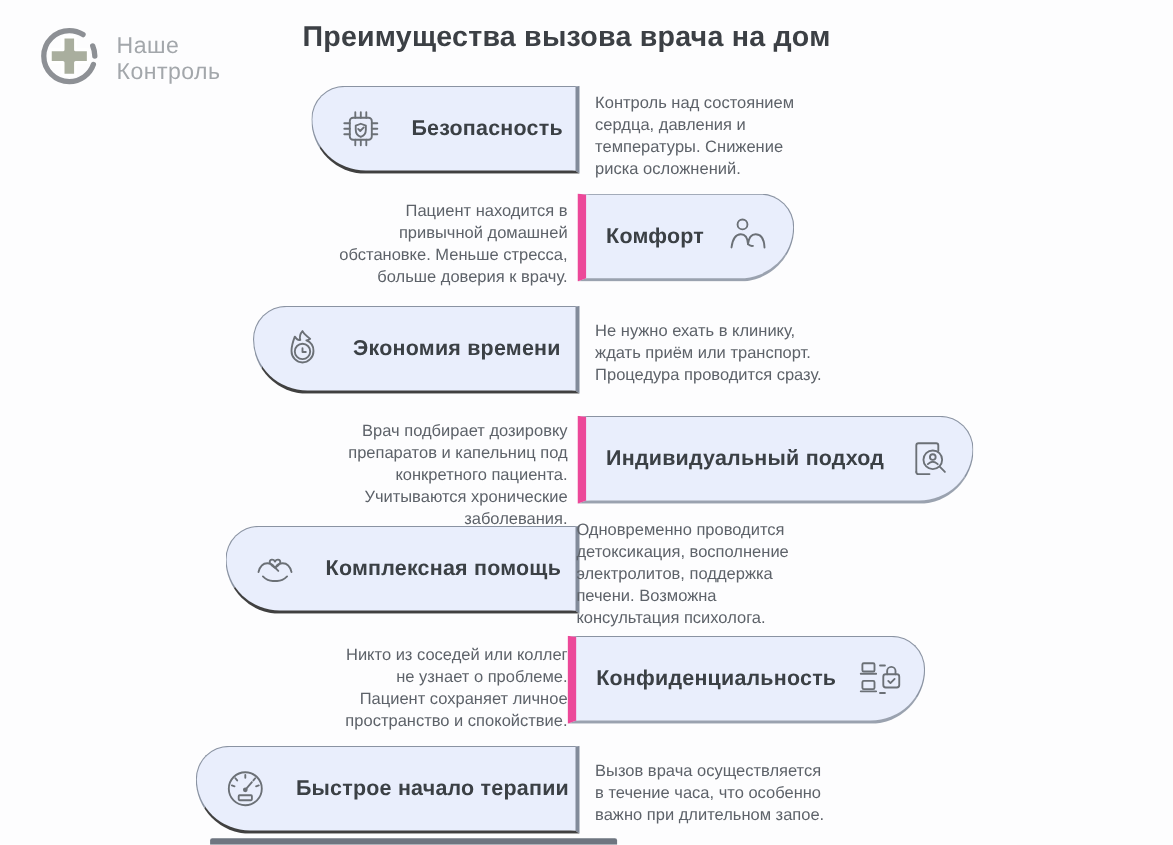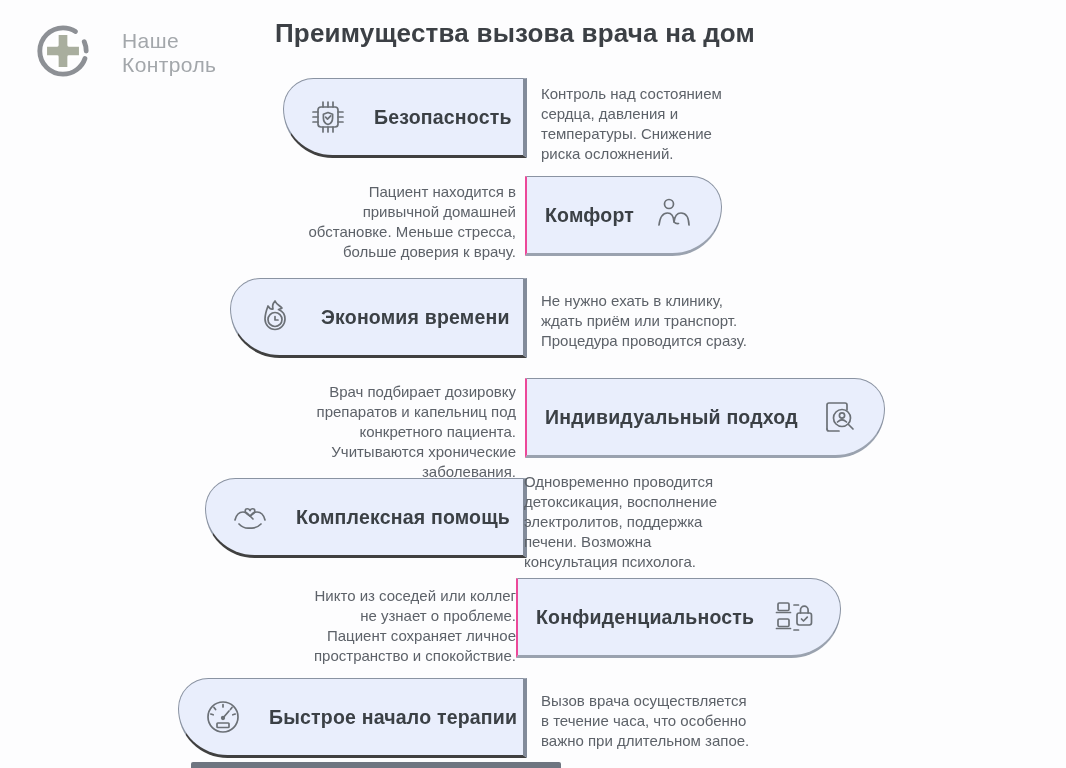--- a/index.html
+++ b/index.html
@@ -4,21 +4,21 @@
 <style>
   * { margin:0; padding:0; box-sizing:border-box; }
   html,body { background:#ffffff; }
   body { font-family:"Liberation Sans", sans-serif; }
   .stage {
     position:relative; width:1066px; height:768px;
     background:#fdfdfe; overflow:hidden; margin:0 auto;
   }
 
   
-  .logo { position:absolute; left:32px; top:22px; display:flex; align-items:center; gap:28px; }
+  .logo { position:absolute; left:32px; top:22px; display:flex; align-items:center; gap:12px; }
   .logo-text { color:#a3a7ab; font-size:21px; line-height:1.12; letter-spacing:0.4px; font-weight:400; }
 
   
   .page-title {
     position:absolute; left:250px; top:18px; width:530px;
     text-align:center; font-size:26px; font-weight:700; color:#3c4045; letter-spacing:0.2px;
   }
 
   
   .card {
@@ -26,21 +26,21 @@
     border:1.5px solid #8a93a2;
     display:flex; align-items:center;
   }
   .card.left {
     border-radius:38px 0 0 62px;
     border-right:4px solid #828b9a; border-bottom:3px solid #404040;
     padding-left:20px; padding-right:14px; gap:22px;
   }
   .card.right {
     border-radius:0 38px 62px 0;
-    border-left:2px solid #ec4899; border-bottom:3px solid #9aa2af;
+    border-left:8px solid #ec4899; border-bottom:3px solid #9aa2af;
     padding-left:18px; padding-right:26px; gap:16px;
   }
   .card-title { font-size:19.5px; font-weight:700; color:#3b4045; letter-spacing:0.2px; white-space:nowrap; }
   .card-icon { flex:0 0 auto; width:48px; height:48px; display:flex; align-items:center; justify-content:center; }
   .card-icon svg { width:48px; height:48px; stroke:#6b7076; fill:none; stroke-width:1.7; stroke-linecap:round; stroke-linejoin:round; }
 
   
   .desc {
     position:absolute; font-size:15px; line-height:1.33; color:#5d6269;
     white-space:pre-line;

